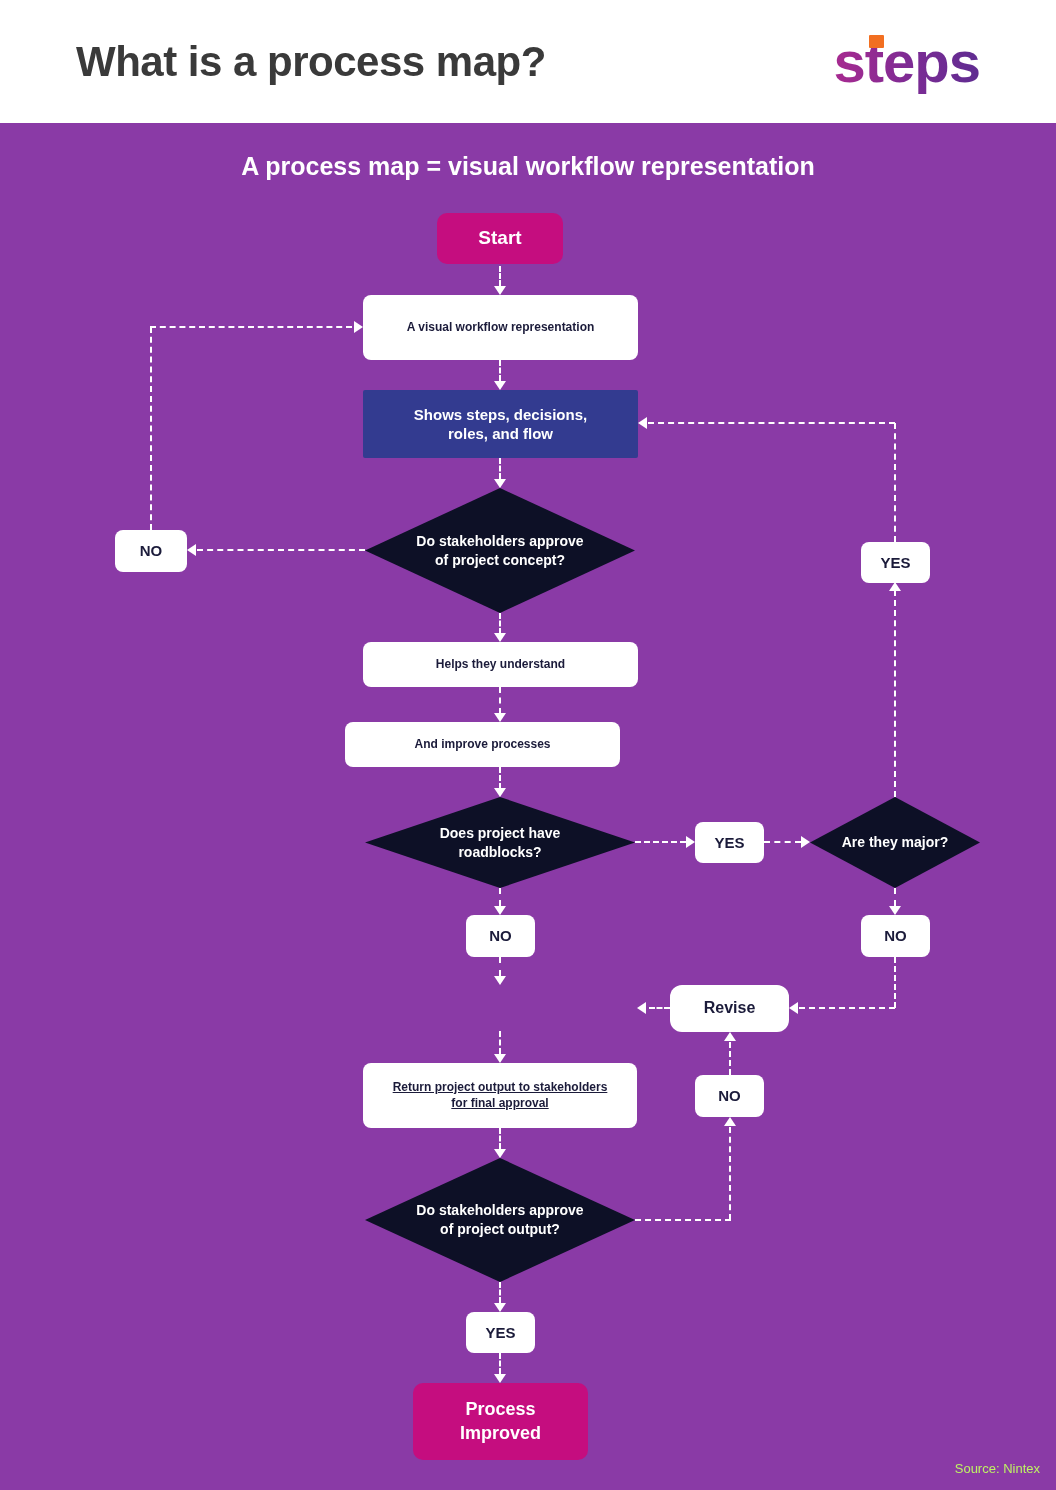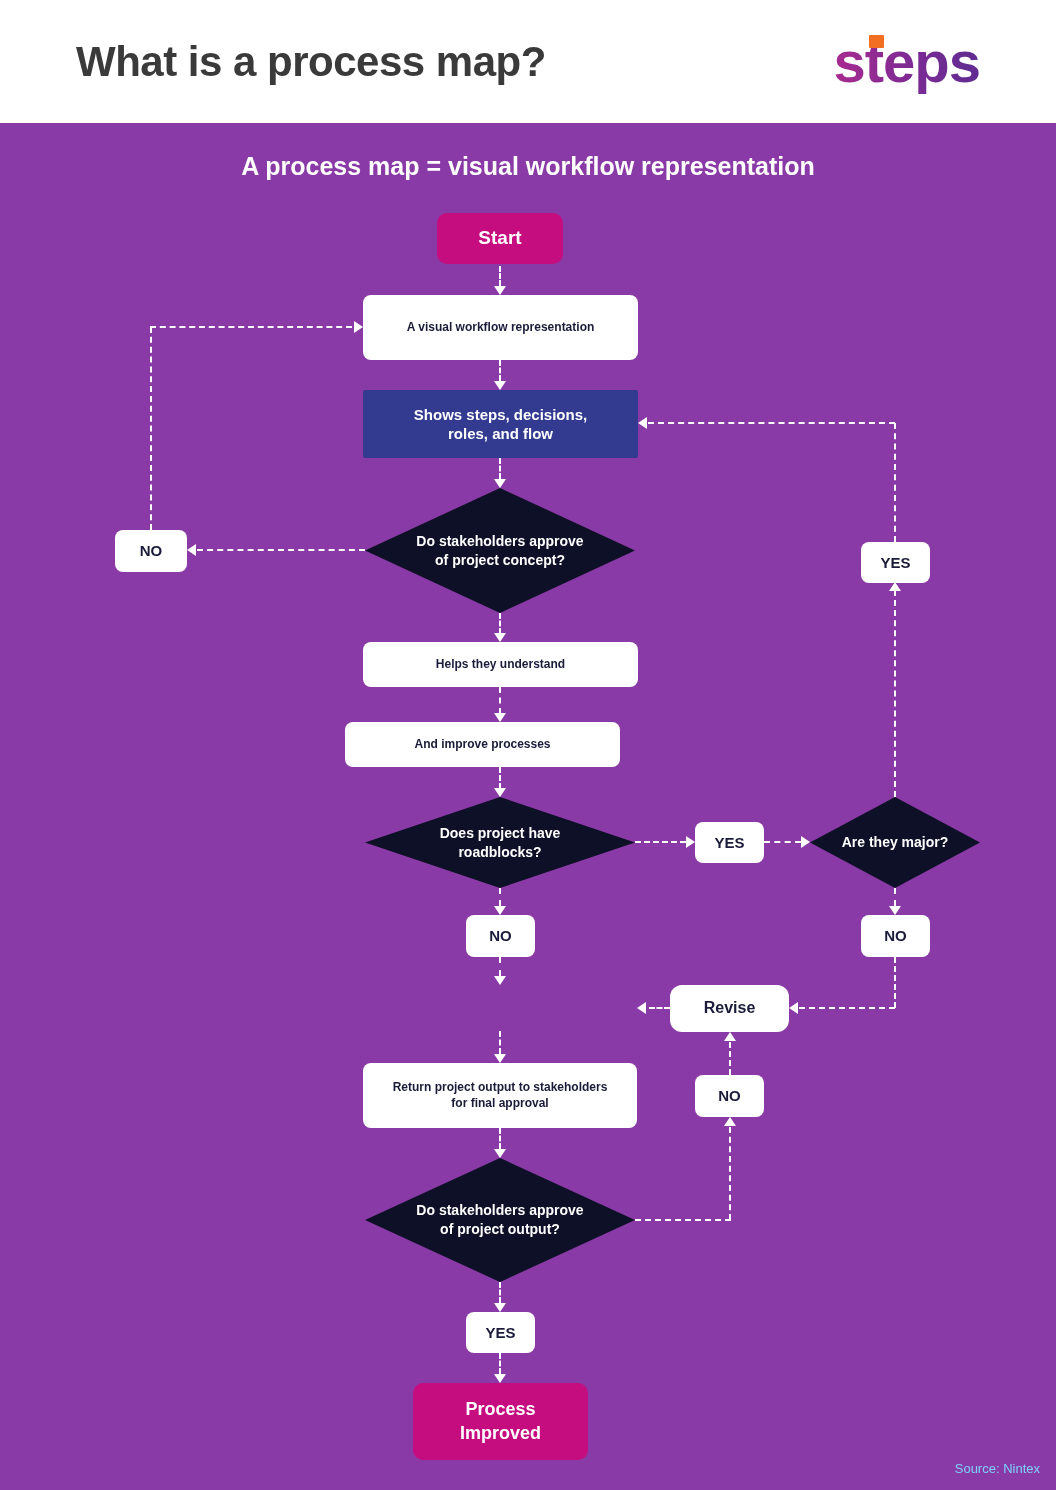--- a/index.html
+++ b/index.html
@@ -29,21 +29,21 @@
            clip-path:polygon(50% 0,100% 50%,50% 100%,0 50%);}
   
   .vl{position:absolute;width:0;border-left:2px dashed #ffffff;}
   .hl{position:absolute;height:0;border-top:2px dashed #ffffff;}
   .ar{position:absolute;width:0;height:0;}
   .ar.down{border-left:6px solid transparent;border-right:6px solid transparent;border-top:9px solid #ffffff;}
   .ar.up{border-left:6px solid transparent;border-right:6px solid transparent;border-bottom:9px solid #ffffff;}
   .ar.left{border-top:6px solid transparent;border-bottom:6px solid transparent;border-right:9px solid #ffffff;}
   .ar.right{border-top:6px solid transparent;border-bottom:6px solid transparent;border-left:9px solid #ffffff;}
   
-  .source{position:absolute;right:16px;bottom:14px;color:#7dd3fc;font-size:13px;font-weight:400;}
+  .source{position:absolute;right:16px;bottom:14px;color:#bef264;font-size:13px;font-weight:400;}
 </style>
 </head>
 <body>
 
 <div class="page">
 
   <div class="header">
     <div class="title">What is a process map?</div>
     <div class="logo">
       <span class="logo-text">steps</span>
@@ -75,21 +75,21 @@
 
   <div class="node pill" style="left:861px;top:542px;width:69px;height:41px;">YES</div>
 
   <div class="node pill" style="left:861px;top:915px;width:69px;height:42px;">NO</div>
 
   <div class="node pill" style="left:466px;top:915px;width:69px;height:42px;">NO</div>
 
 
   <div class="node white" style="left:670px;top:985px;width:119px;height:47px;border-radius:12px;font-size:16px;">Revise</div>
 
-  <div class="node white" style="left:363px;top:1063px;width:274px;height:65px;padding:0 28px;">Return project output to stakeholders for final approval</div>
+  <div class="node white" style="left:363px;top:1063px;width:274px;height:65px;padding:0 28px;text-decoration:underline;">Return project output to stakeholders for final approval</div>
 
   <div class="node pill" style="left:695px;top:1075px;width:69px;height:42px;">NO</div>
 
   <div class="node diamond" style="left:365px;top:1158px;width:270px;height:124px;padding:0 48px;">Do stakeholders approve of project output?</div>
 
   <div class="node pill" style="left:466px;top:1312px;width:69px;height:41px;">YES</div>
 
   <div class="node startend" style="left:413px;top:1383px;width:175px;height:77px;padding:0 30px;font-size:18px;">Process Improved</div>
 
   <div class="vl" style="left:499px;top:266px;height:20px;"></div>

